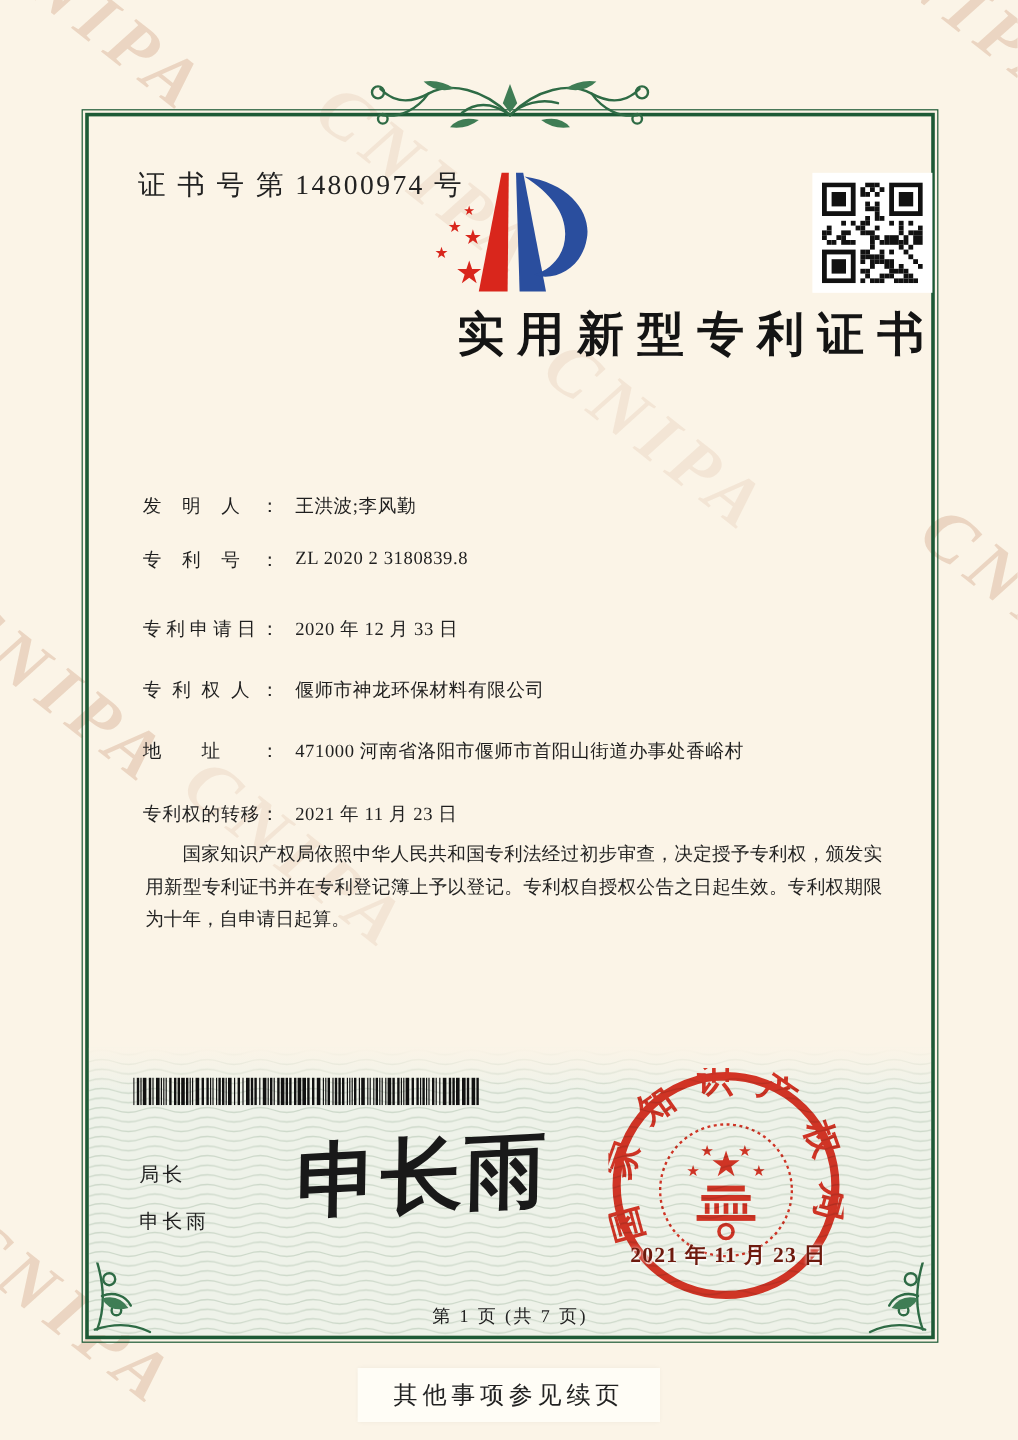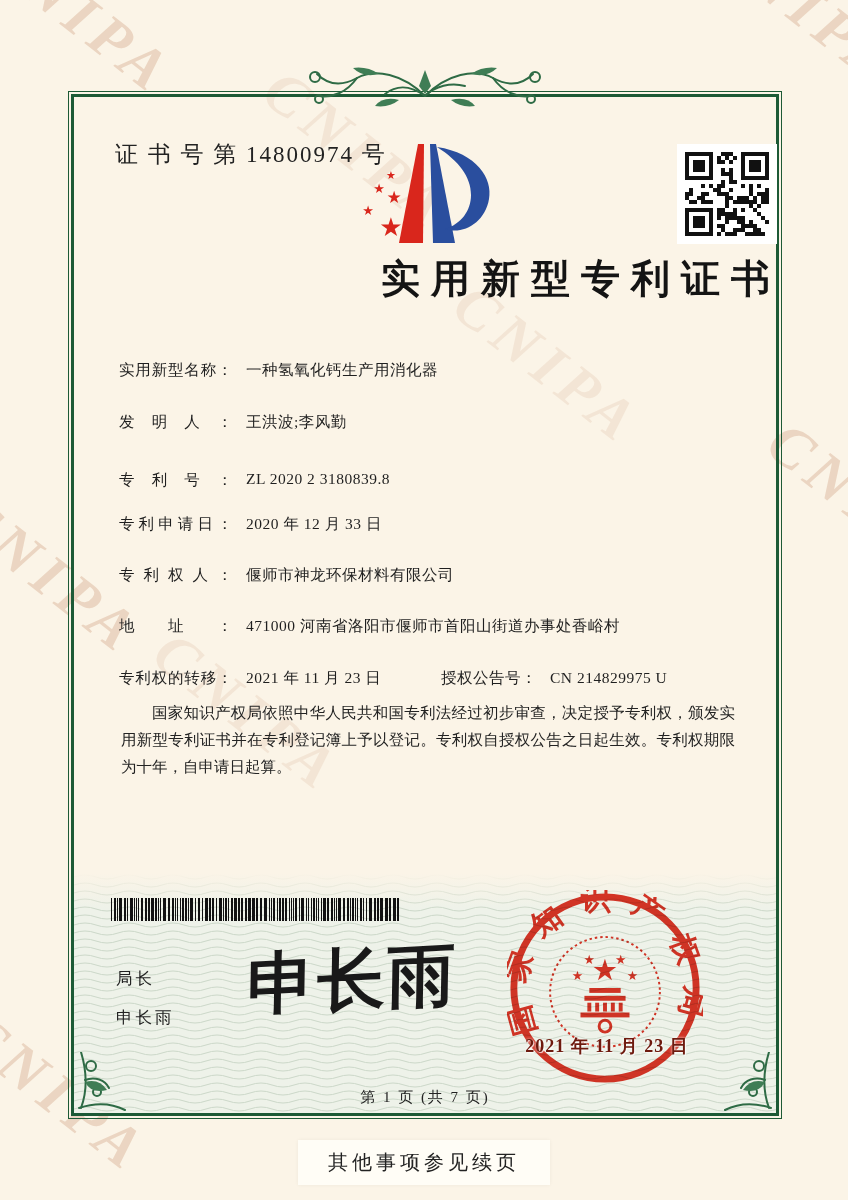--- a/index.html
+++ b/index.html
@@ -276,43 +276,37 @@
           <rect x="60" y="4" width="20" height="20" fill="#fff"></rect>
           <rect x="64" y="8" width="12" height="12" fill="#111"></rect>
           <rect x="0" y="56" width="28" height="28" fill="#111"></rect>
           <rect x="4" y="60" width="20" height="20" fill="#fff"></rect>
           <rect x="8" y="64" width="12" height="12" fill="#111"></rect>
         </svg>
     </div>
 
     <div class="title">实用新型专利证书</div>
 
-    <div class="frow" style="top:268px">
-      <span class="flabel">实用新型名称：</span><span class="fvalue">一种氢氧化钙生产用消化器</span>
-    </div>
     <div class="frow" style="top:320px">
       <span class="flabel">发明人：</span><span class="fvalue">王洪波;李风勤</span>
     </div>
-    <div class="frow" style="top:378px">
+    <div class="frow" style="top:365px">
       <span class="flabel">专利号：</span><span class="fvalue">ZL 2020 2 3180839.8</span>
     </div>
     <div class="frow" style="top:422px">
       <span class="flabel">专利申请日：</span><span class="fvalue">2020 年 12 月 33 日</span>
     </div>
     <div class="frow" style="top:473px">
       <span class="flabel">专利权人：</span><span class="fvalue">偃师市神龙环保材料有限公司</span>
     </div>
     <div class="frow" style="top:524px">
       <span class="flabel">地址：</span><span class="fvalue">471000  河南省洛阳市偃师市首阳山街道办事处香峪村</span>
     </div>
     <div class="frow" style="top:576px">
       <span class="flabel">专利权的转移：</span><span class="fvalue">2021 年 11 月 23 日</span>
-      <span class="fpair2">
-        <span class="flabel2">授权公告号：</span><span class="fvalue">CN 214829975 U</span>
-      </span>
     </div>
 
     <div class="paras">
       <p>国家知识产权局依照中华人民共和国专利法经过初步审查，决定授予专利权，颁发实用新型专利证书并在专利登记簿上予以登记。专利权自授权公告之日起生效。专利权期限为十年，自申请日起算。</p>
     </div>
 
     <svg class="barcode" id="barcodesvg" xmlns="http://www.w3.org/2000/svg" viewBox="0 0 292 23">
         <rect x="0" y="0" width="1" height="23" fill="#111"></rect>
         <rect x="3" y="0" width="2" height="23" fill="#111"></rect>
         <rect x="6" y="0" width="1" height="23" fill="#111"></rect>

